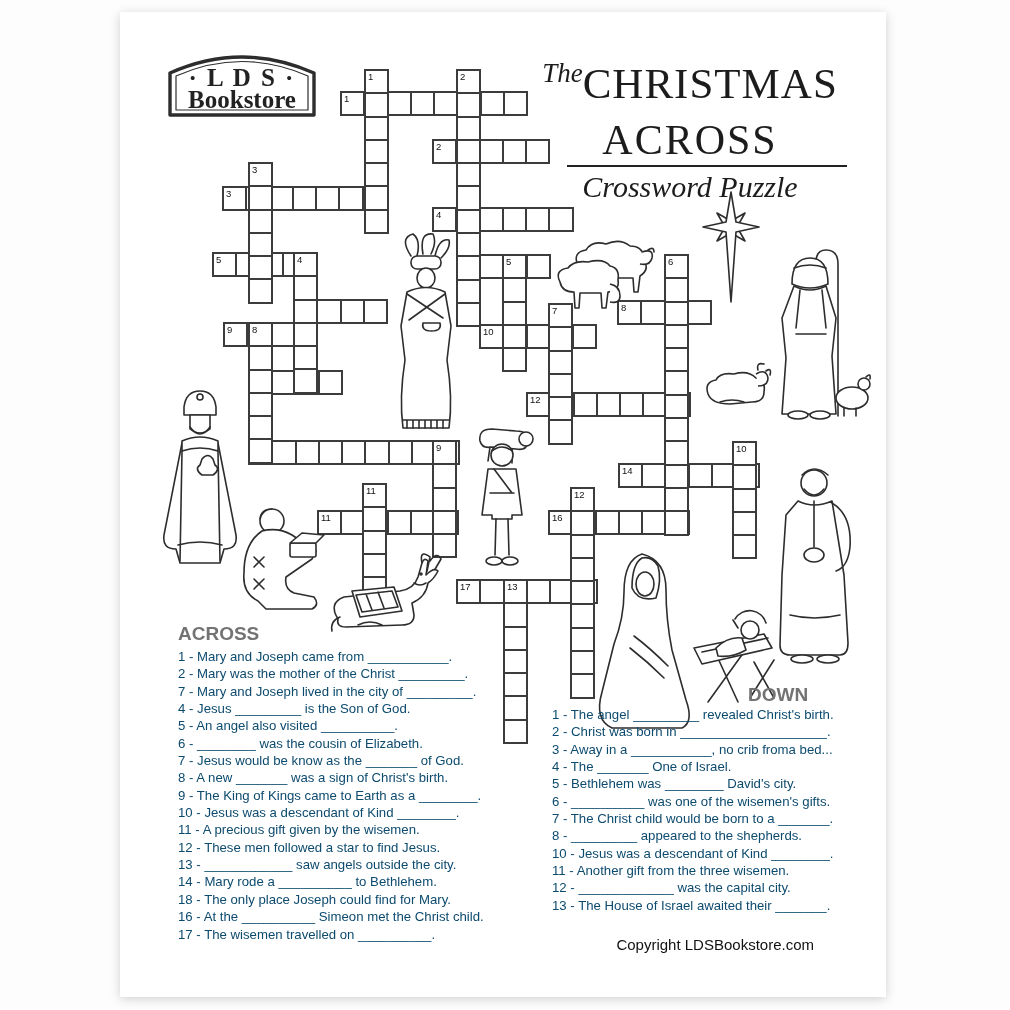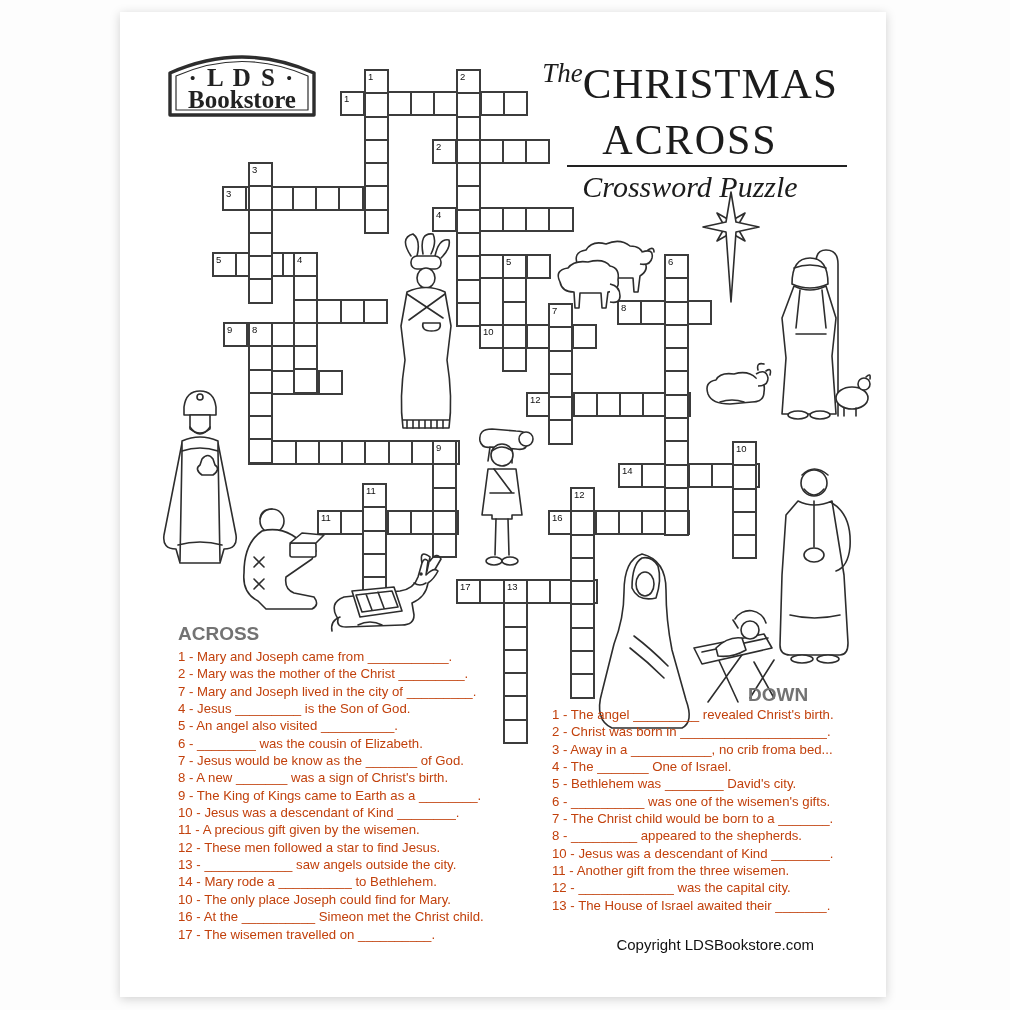--- a/index.html
+++ b/index.html
@@ -19,21 +19,21 @@
   #title .tagline{font-style:italic;font-size:30px;line-height:40px;}
   
   #grid{position:absolute;left:0;top:0;width:766px;height:985px;}
   .word{position:absolute;display:flex;border:1px solid #3c3c3c;background:#fff;}
   .word.down{flex-direction:column;}
   .cell{width:23.3px;height:23.3px;box-sizing:border-box;border:1px solid #3c3c3c;
         background:#fff;position:relative;flex:none;}
   .wnum{position:absolute;top:0;left:2px;font-size:9.5px;line-height:11px;color:#111;}
   
   .clue-head{position:absolute;font-size:19px;font-weight:bold;color:#737373;}
-  .clue-list{position:absolute;font-size:13.2px;color:#c2410c;white-space:nowrap;}
+  .clue-list{position:absolute;font-size:13.2px;color:#0c4a6e;white-space:nowrap;}
   .clue{height:17.35px;line-height:17.35px;}
   #copyright{position:absolute;right:72px;top:924px;font-size:15px;color:#111;}
   
   .fig{position:absolute;pointer-events:none;}
   .fig svg{display:block;}
   .ln{fill:none;stroke:#2d2d2d;stroke-width:1.6;stroke-linecap:round;stroke-linejoin:round;}
   .fl{fill:#fff;stroke:#2d2d2d;stroke-width:1.6;stroke-linejoin:round;}
 </style>
 </head>
 <body>
@@ -507,21 +507,21 @@
         <div class="clue">5 - An angel also visited __________.</div>
         <div class="clue">6 - ________ was the cousin of Elizabeth.</div>
         <div class="clue">7 - Jesus would be know as the _______ of God.</div>
         <div class="clue">8 - A new _______ was a sign of Christ's birth.</div>
         <div class="clue">9 - The King of Kings came to Earth as a ________.</div>
         <div class="clue">10 - Jesus was a descendant of Kind ________.</div>
         <div class="clue">11 - A precious gift given by the wisemen.</div>
         <div class="clue">12 - These men followed a star to find Jesus.</div>
         <div class="clue">13 - ____________ saw angels outside the city.</div>
         <div class="clue">14 - Mary rode a __________ to Bethlehem.</div>
-        <div class="clue">10 - The only place Joseph could find for Mary.</div>
+        <div class="clue">18 - The only place Joseph could find for Mary.</div>
         <div class="clue">16 - At the __________ Simeon met the Christ child.</div>
         <div class="clue">17 - The wisemen travelled on __________.</div>
       </div>
 
   <div class="clue-head" style="left:628px;top:672px">DOWN</div>
   <div class="clue-list" style="left:432px;top:694px" id="down-clues">
         <div class="clue">1 - The angel _________ revealed Christ's birth.</div>
         <div class="clue">2 - Christ was born in ____________________.</div>
         <div class="clue">3 - Away in a ___________, no crib froma bed...</div>
         <div class="clue">4 - The _______ One of Israel.</div>

